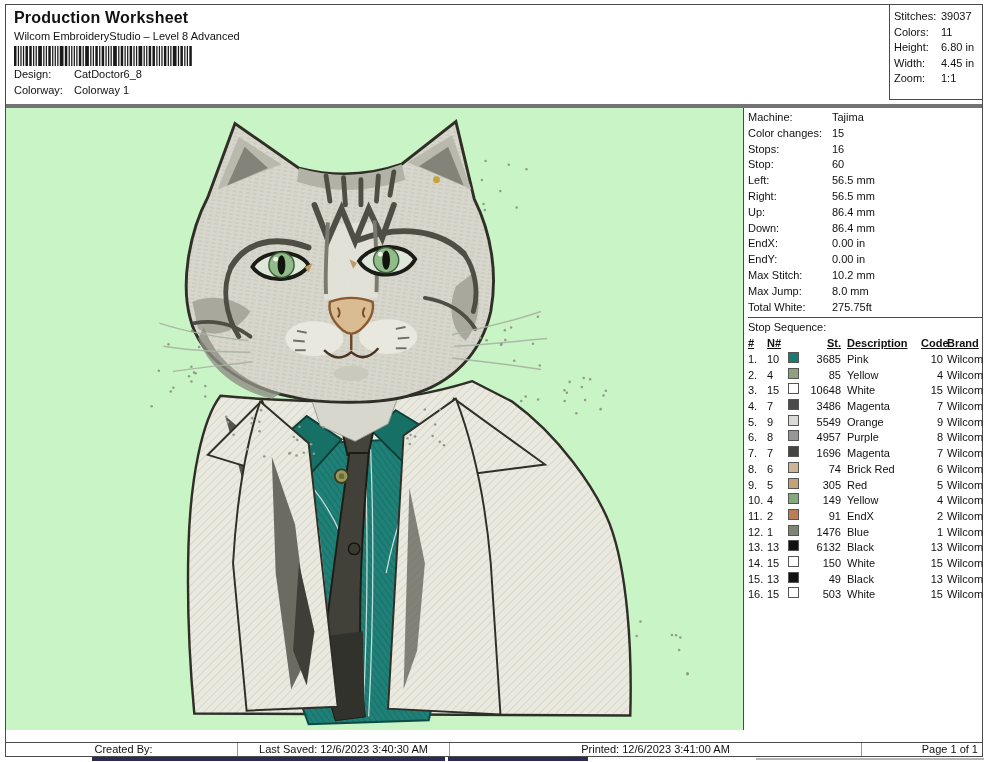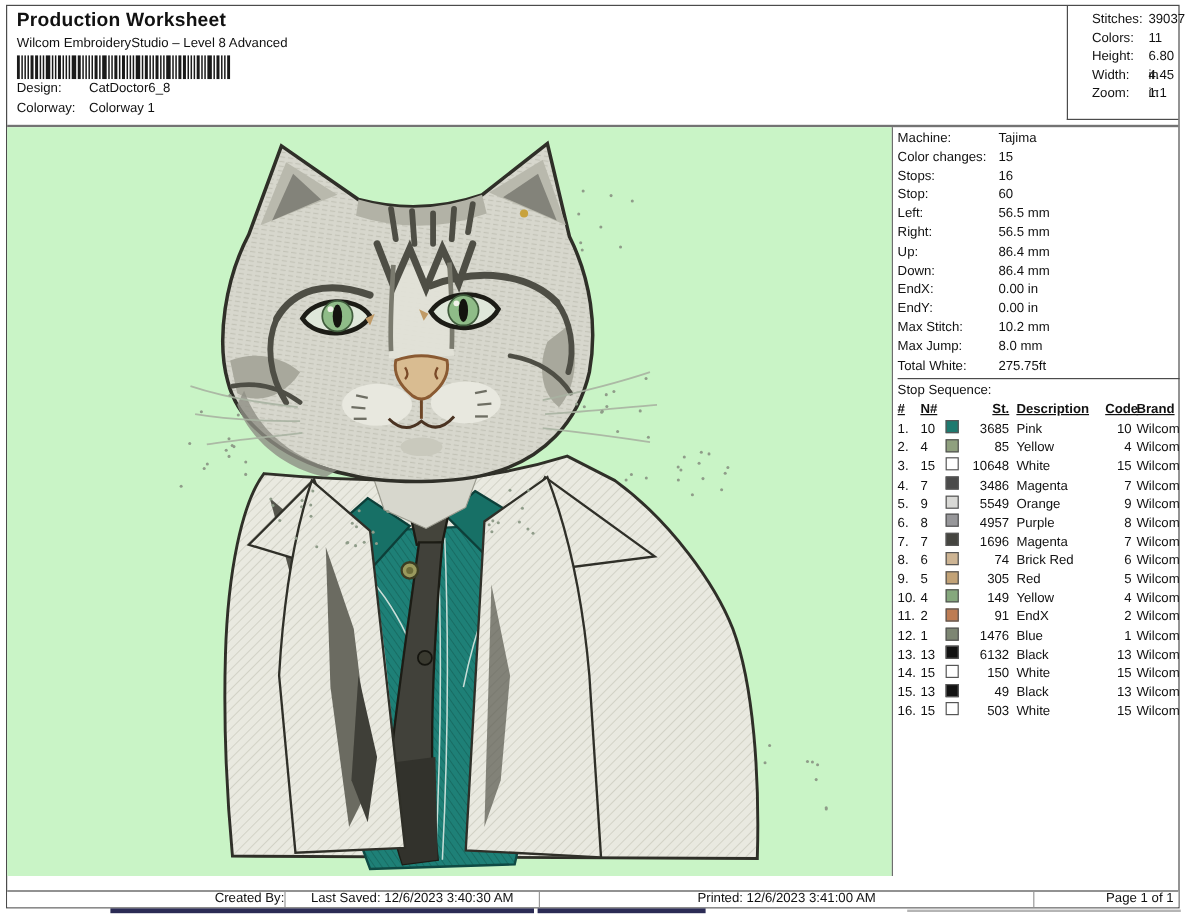--- a/index.html
+++ b/index.html
@@ -10,23 +10,23 @@
   .hdr{display:flex;height:99px;box-sizing:border-box;}
   .hdr-left{flex:1;padding:4px 8px 0 8px;box-sizing:border-box;}
   .title{font-size:16px;font-weight:bold;letter-spacing:.2px;}
   .subtitle{font-size:11px;margin-top:3px;}
   .barcode{margin-top:4px;height:20px;width:178px;display:block;}
   .kvline{font-size:11px;height:16px;line-height:16px;}
   .kvline .k{display:inline-block;width:57px;}
   .statsbox{width:93px;border-left:1px solid #4b4b4b;border-bottom:1px solid #4b4b4b;
     box-sizing:border-box;padding:4px 3px 0 4px;height:95px;}
   .statsbox .kv{display:flex;font-size:11px;height:15.5px;line-height:15.5px;}
-  .statsbox .k{width:47px;flex:none;margin-left:16px;}
+  .statsbox .k{width:47px;flex:none;}
   
-  .main{display:flex;height:626px;border-top:2px solid #737373;box-sizing:border-box;}
+  .main{display:flex;height:626px;border-top:4px solid #737373;box-sizing:border-box;}
   .canvas{width:737px;flex:none;position:relative;overflow:hidden;}
   .canvas svg{position:absolute;left:0;top:0;width:100%;height:100%;}
   .panel{flex:1;border-left:1px solid #4b4b4b;box-sizing:border-box;
     padding:2px 3px 0 4px;font-size:11px;}
   .panel .kv{display:flex;height:15.8px;line-height:15.8px;}
   .panel .kv .k{width:84px;flex:none;}
   .stopseq{border-top:1px solid #4b4b4b;margin-top:2px;padding-top:2px;}
   .stopseq-title{height:15px;line-height:15px;}
   .sstable{margin-top:1px;}
   .ssrow{display:grid;grid-template-columns:19px 21px 17px 40px 76px 26px 1fr;
@@ -34,21 +34,21 @@
   .ssrow .c-st,.ssrow .c-code{text-align:right;padding-right:4px;}
   .ssrow .c-desc{padding-left:2px;}
   .sshead{font-weight:bold;}
   .sshead span{text-decoration:underline;}
   .swatch{width:11px;height:11px;border:1px solid #555;box-sizing:border-box;display:inline-block;}
   
   .footer{position:absolute;left:0;bottom:0;width:100%;height:14px;
     border-top:1px solid #4b4b4b;display:flex;font-size:11px;line-height:13px;
     box-sizing:border-box;background:#fff;}
   .fcell{box-sizing:border-box;border-right:1px solid #9a9a9a;height:100%;}
-  .f1{width:232px;padding-left:4px;text-align:right;}
+  .f1{width:232px;padding-left:4px;text-align:center;}
   .f2{width:212px;text-align:center;}
   .f3{width:412px;text-align:center;}
   .f4{flex:1;text-align:right;padding-right:4px;border-right:none;}
   .shadowbar{position:absolute;height:4px;background:#2b2b55;top:757px;}
   .shadowbar.b1{left:92px;width:353px;}
   .shadowbar.b2{left:448px;width:140px;}
   .shadowbar.b3{left:756px;width:228px;height:2px;background:#b5b5b5;top:758px;}
 </style>
 </head>
 <body>

